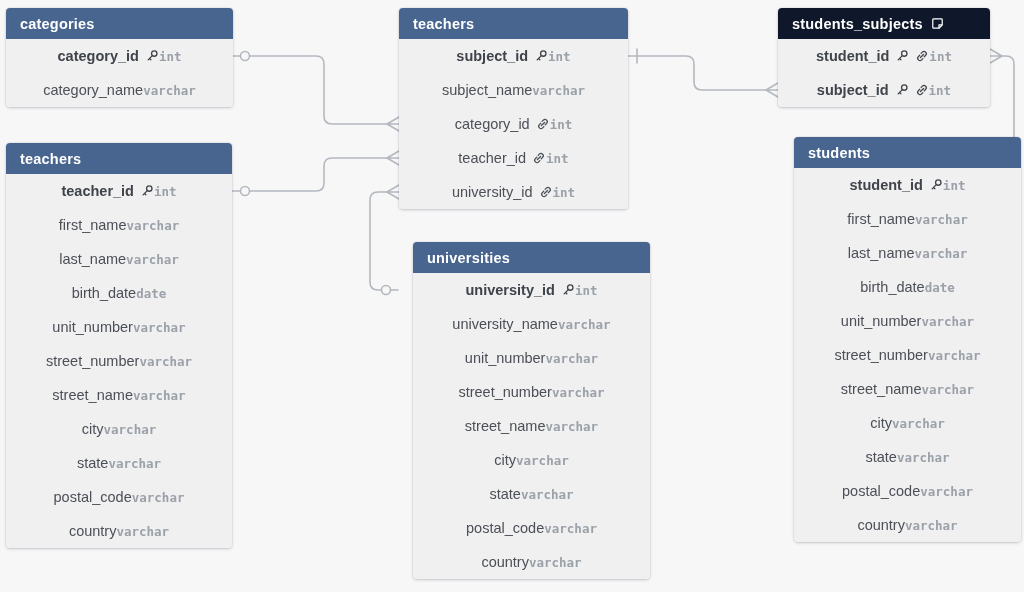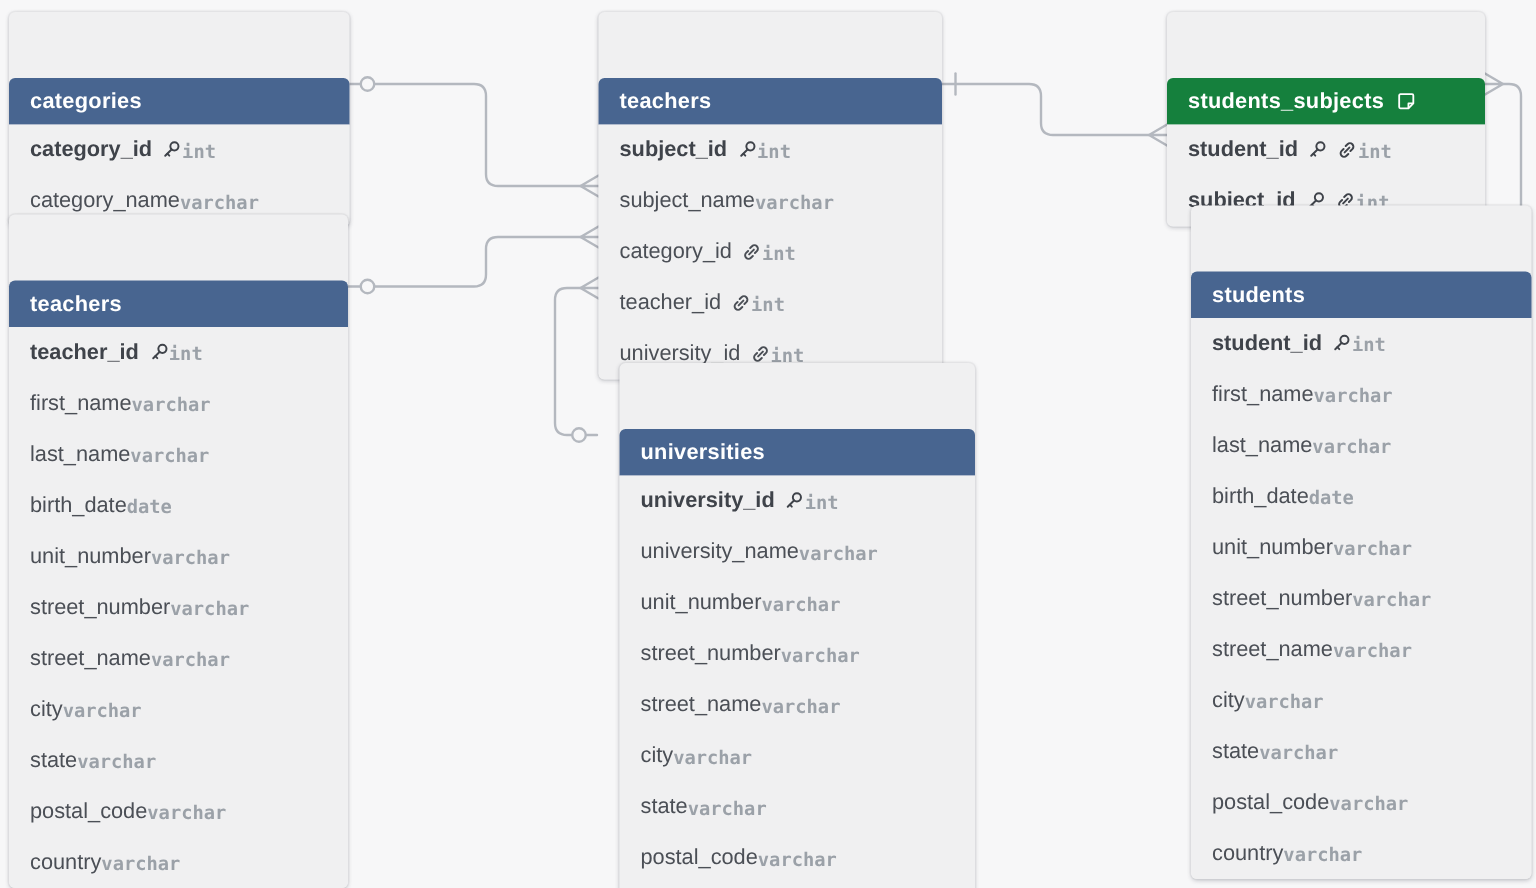--- a/index.html
+++ b/index.html
@@ -19,27 +19,26 @@
   }
   .thead{
     height:31px;
     display:flex;align-items:center;
     padding:0 12px 0 14px;
     border-radius:4px 4px 0 0;
     background:#486590;
     color:#ffffff;
     font-size:14.5px;font-weight:bold;
     letter-spacing:.2px;
-    margin-top:44px;
   }
   .thead .ticon{margin-left:8px;display:inline-flex;}
   .tbody{border-radius:0 0 4px 4px;overflow:hidden;}
   .row{
     height:34px;
-    display:flex;align-items:center;justify-content:flex-start;
+    display:flex;align-items:center;justify-content:center;
     padding:0 14px;
     background:#f0f0f1;
     font-size:14.5px;
   }
   .cname{
     color:#4b4f56;
     display:inline-flex;align-items:center;gap:6px;
     white-space:nowrap;
   }
   .row.pk .cname{font-weight:bold;color:#3f434a;}
@@ -320,21 +319,21 @@
         </div>
         <div class="row">
           <span class="cname">
             <span>country</span>
           </span>
           <span class="ctype" style="color: rgb(155, 161, 168);">varchar</span>
         </div>
       </div>
     </div>
     <div class="table" style="left: 778px; top: 8px; width: 212px;">
-      <div class="thead" style="background: #15803d; color: rgb(255, 255, 255);">
+      <div class="thead" style="background: #0f172a; color: rgb(255, 255, 255);">
         <span>students_subjects</span>
         <span class="ticon">
    <svg class="glyph" width="13" height="13" viewBox="0 0 16 16" fill="none" stroke="#ffffff" stroke-width="1.5" stroke-linejoin="round">
      <path d="M3.2 2.2 h9.6 a1 1 0 0 1 1 1 v6.6 l-4 4 H3.2 a1 1 0 0 1-1-1 V3.2 a1 1 0 0 1 1-1 z"></path>
      <path d="M9.8 13.8 v-4 h4"></path>
    </svg>
         </span>
       </div>
       <div class="tbody">
         <div class="row pk">

